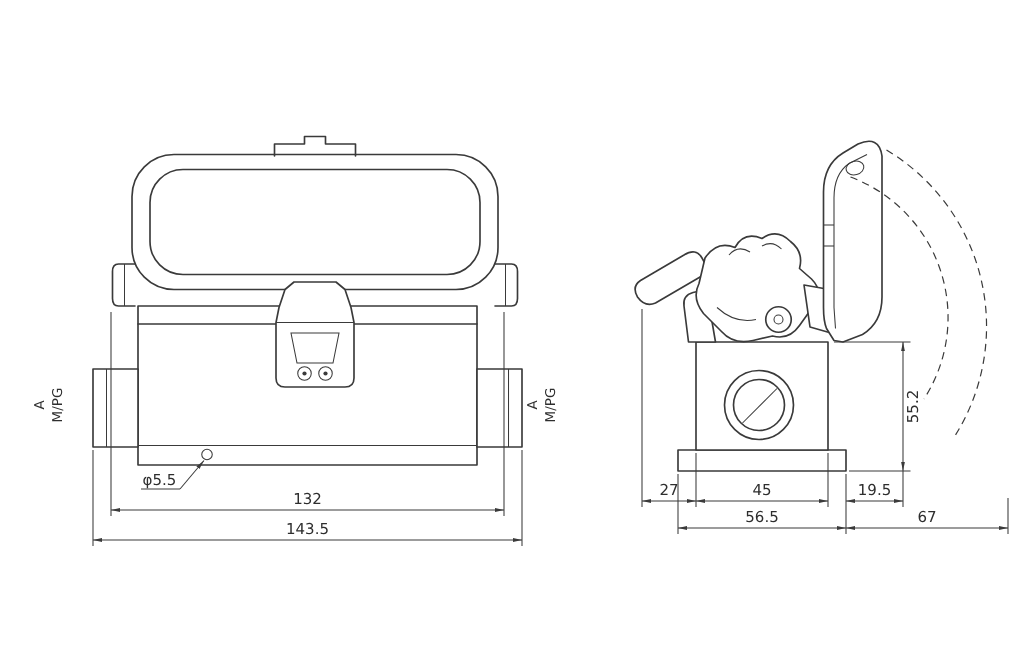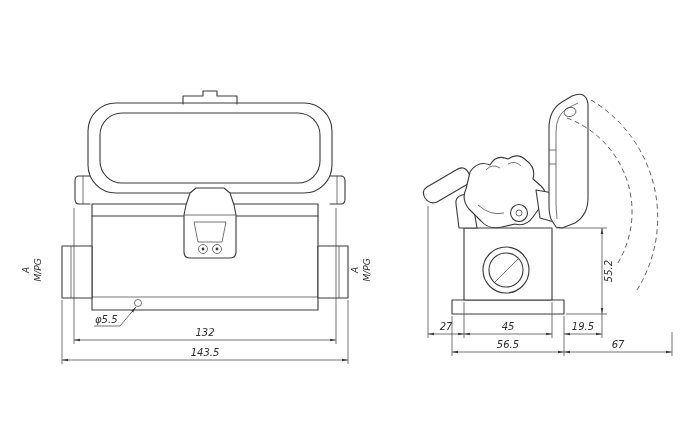--- a/index.html
+++ b/index.html
@@ -1,19 +1,18 @@
 <!DOCTYPE html>
 <html><head>
 <meta charset="utf-8">
 <style>
   html,body{margin:0;padding:0;background:#ffffff;}
   .canvas{
     position:relative;width:680px;height:440px;background:#ffffff;overflow:hidden;
     font-family:"DejaVu Sans", sans-serif;
-    font-style:italic;
   }
   svg{display:block;}
   .ln{fill:none;stroke:#3a3a3a;stroke-width:1.1;stroke-linejoin:round;stroke-linecap:round;}
   .fw{fill:#ffffff;stroke:#3a3a3a;stroke-width:1.1;stroke-linejoin:round;stroke-linecap:round;}
   .thin{fill:none;stroke:#3a3a3a;stroke-width:0.7;}
   .dim{fill:none;stroke:#3a3a3a;stroke-width:0.7;}
   .dash{fill:none;stroke:#3a3a3a;stroke-width:0.8;stroke-dasharray:5 3.5;}
   text{font-family:"DejaVu Sans", sans-serif;font-size:10px;fill:#2e2e2e;}
   .small{font-size:9px;}
 </style>

